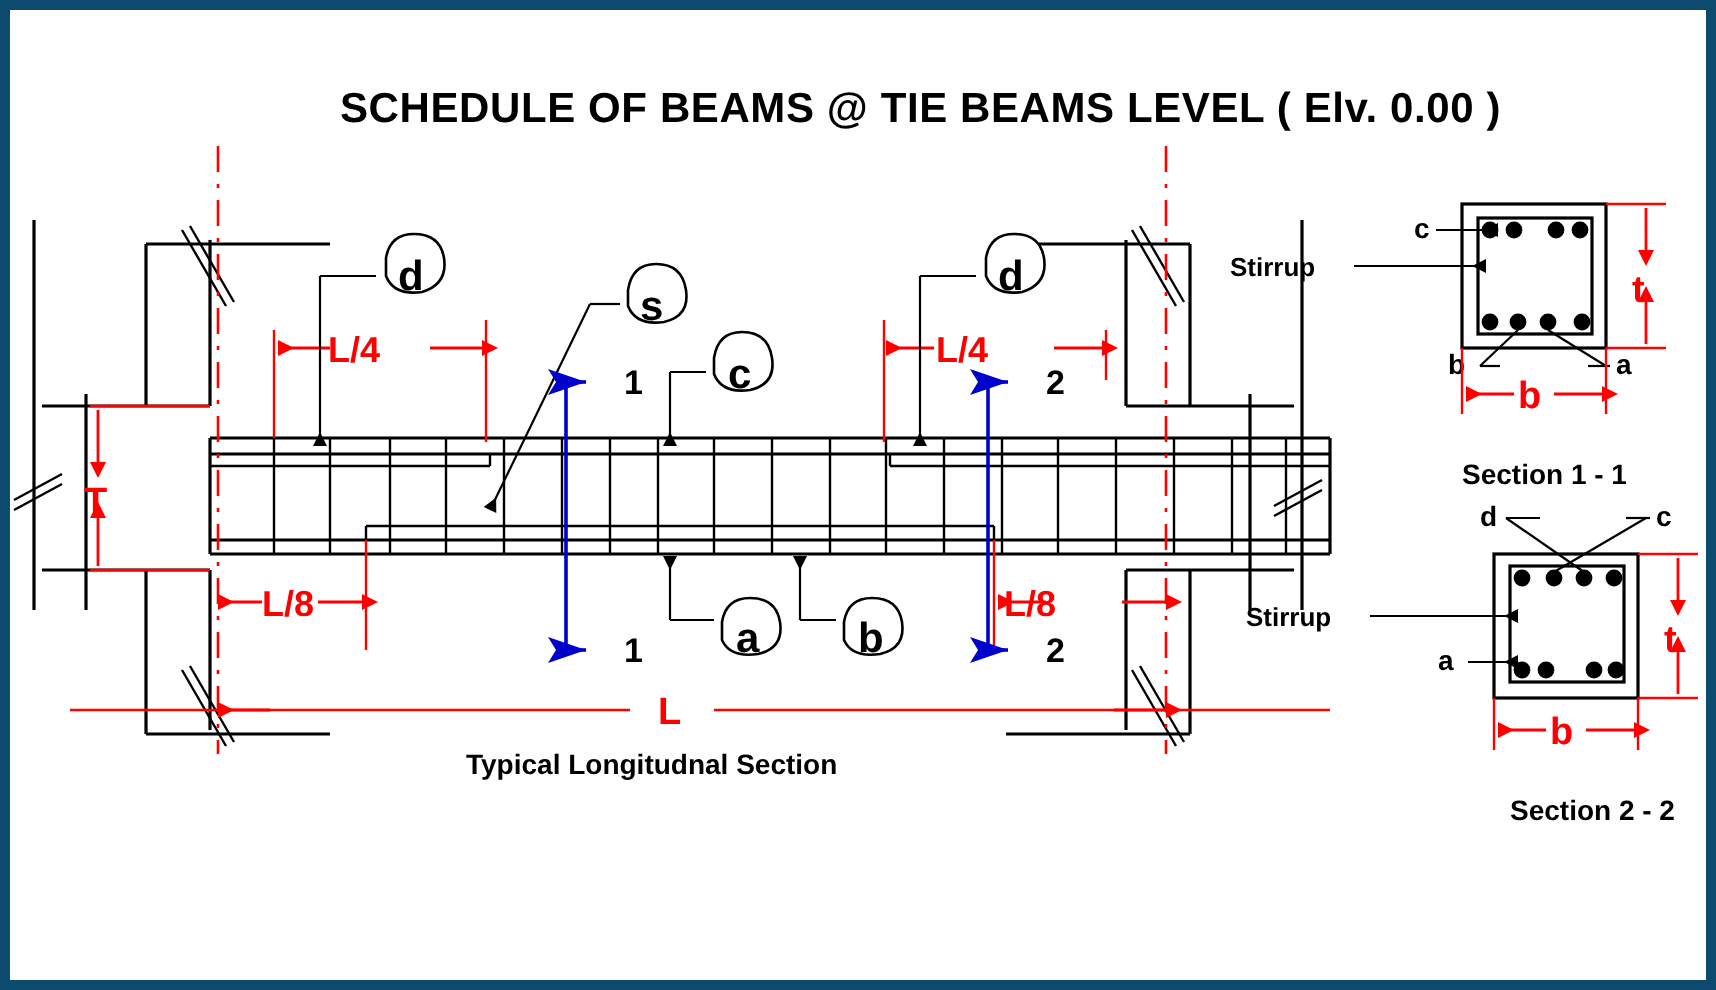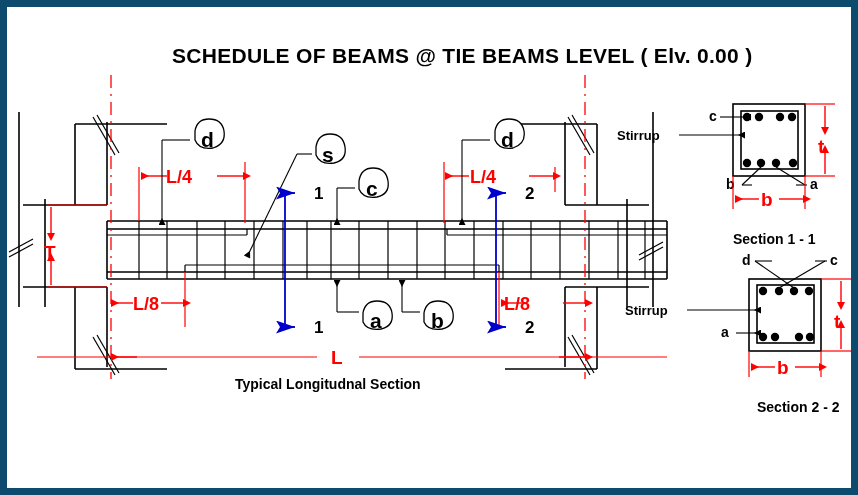--- a/index.html
+++ b/index.html
@@ -6,21 +6,21 @@
     margin: 0;
     padding: 0;
     background: #ffffff;
     font-family: "Liberation Sans", sans-serif;
   }
   #page {
     position: relative;
     width: 858px;
     height: 495px;
     background: #ffffff;
-    border: 7px solid #0c4a6e;
+    border: 5px solid #0c4a6e;
     box-sizing: border-box;
     overflow: hidden;
   }
   svg.drawing {
     position: absolute;
     left: 0;
     top: 0;
     width: 858px;
     height: 495px;
   }

